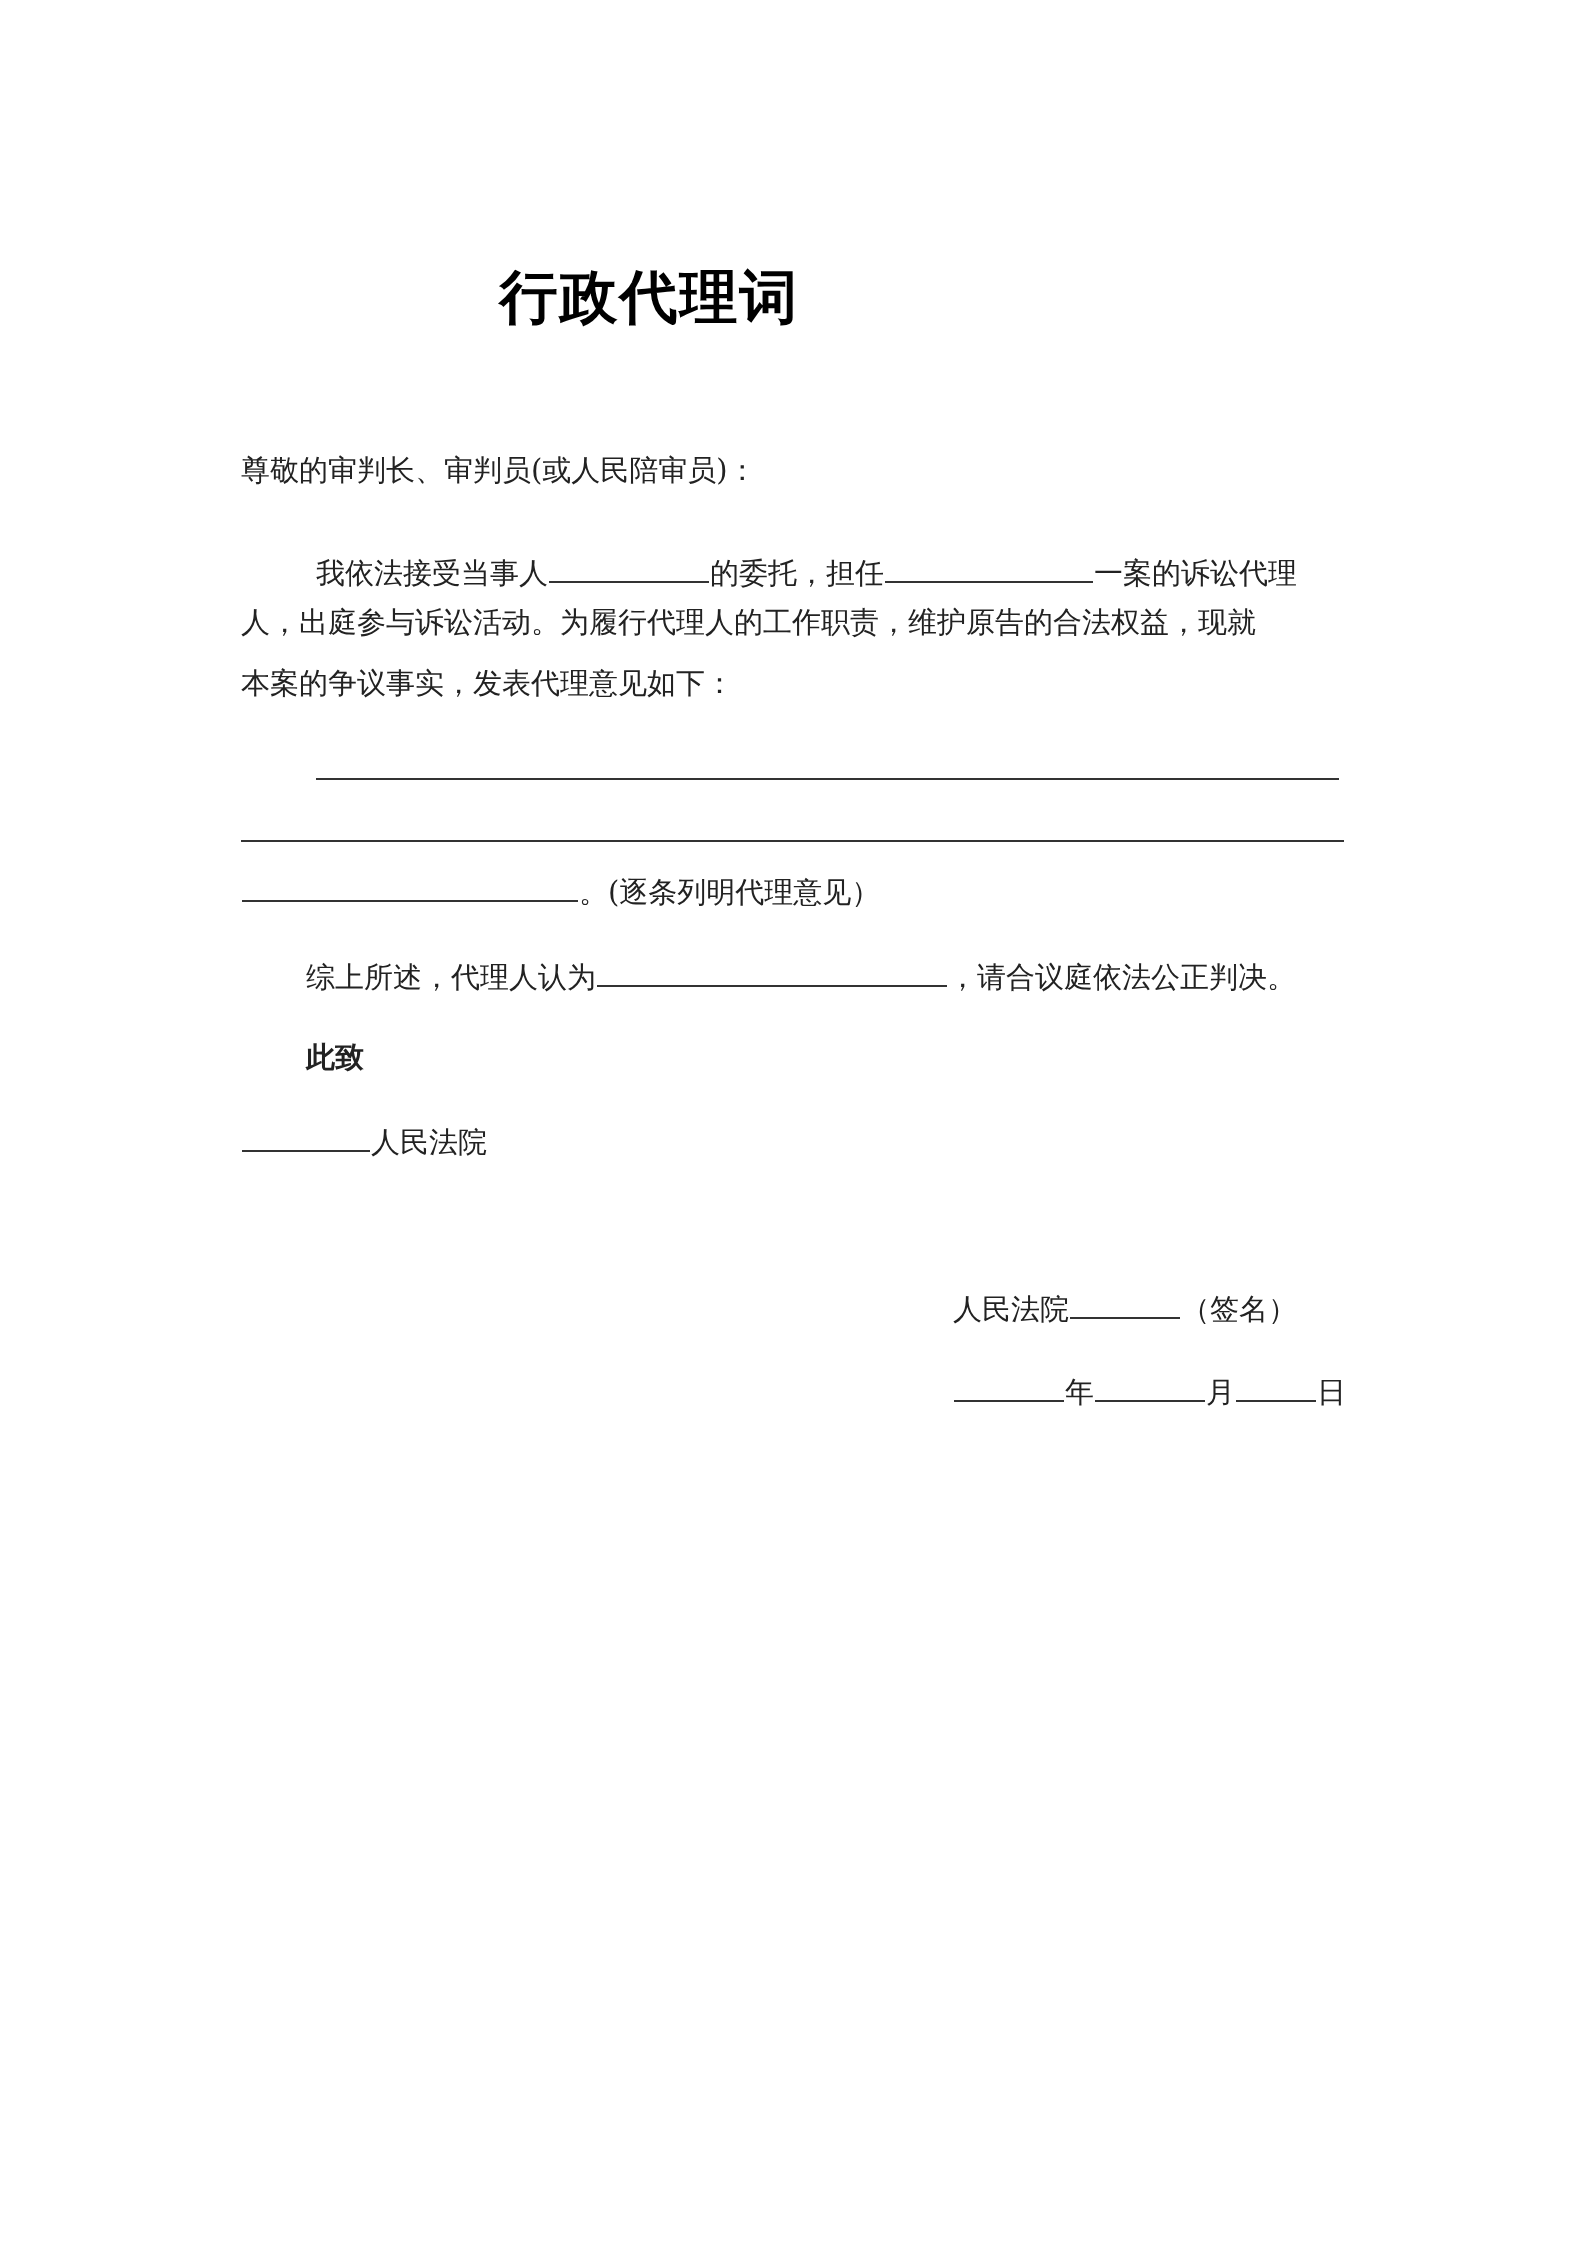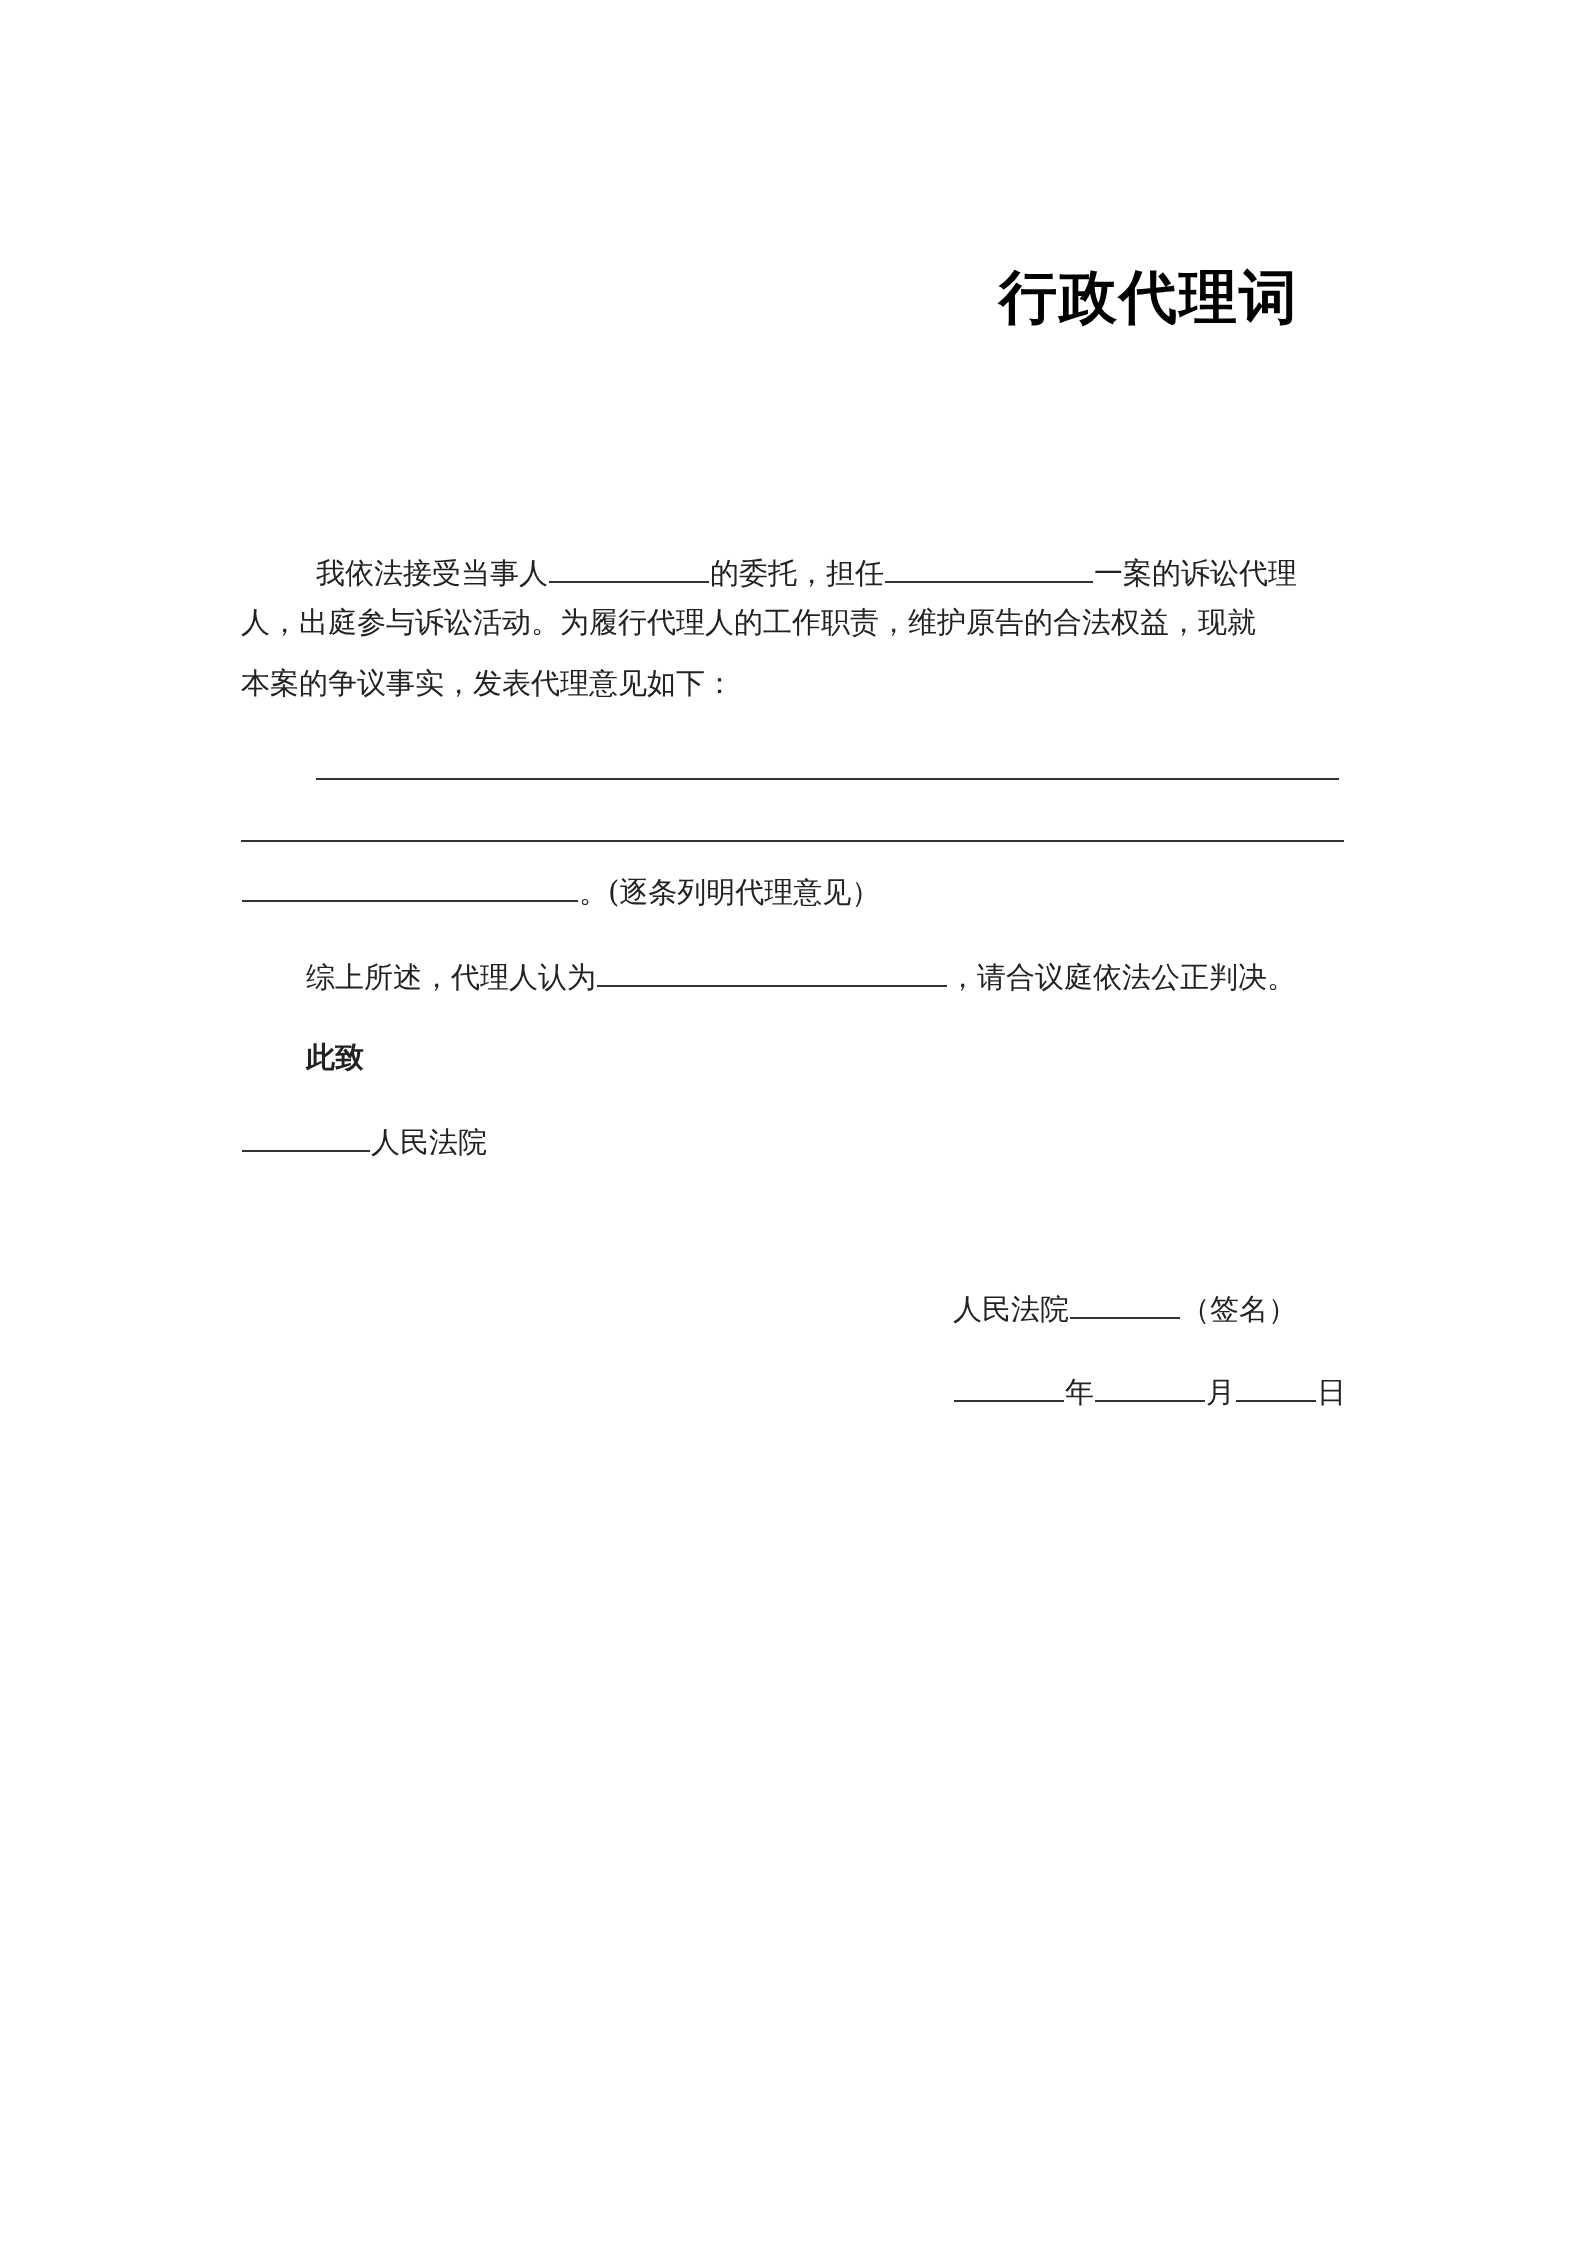--- a/index.html
+++ b/index.html
@@ -20,21 +20,21 @@
       left: 0; top: 0;
       width: 1587px;
       height: 2245px;
       background: #ffffff;
     }
     .title {
       position: absolute;
       left: 0;
       width: 1299px;
       top: 262px;
-      text-align: right;
+      text-align: center;
       font-size: 58px;
       font-weight: bold;
       letter-spacing: 2px;
       color: #000;
       line-height: 70px;
     }
     .line {
       position: absolute;
       font-size: 29px;
       line-height: 40px;
@@ -54,20 +54,21 @@
       border-bottom: 2px solid #333;
     }
   </style>
 </head>
 <body>
 
 <div class="page">
 
   <div class="title">行政代理词</div>
 
+  <div class="line" style="left:241px; top:450px;">尊敬的审判长、审判员(或人民陪审员)：</div>
 
   <div class="line" style="left:316px; top:535px;margin-top:16px;">
     <span>我依法接受当事人</span><span class="blank" style="width:160px;"></span><span>的委托，担任</span><span class="blank" style="width:208px;"></span><span>一案的诉讼代理</span>
   </div>
 
   <div class="line" style="left:241px; top:602px;">人，出庭参与诉讼活动。为履行代理人的工作职责，维护原告的合法权益，现就</div>
 
   <div class="line" style="left:241px; top:663px;">本案的争议事实，发表代理意见如下：</div>
 
   <div class="rule" style="left:316px; top:778px; width:1023px;"></div>

